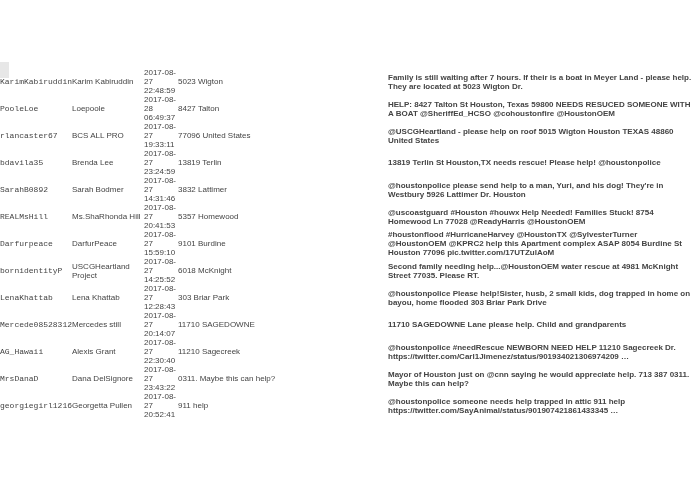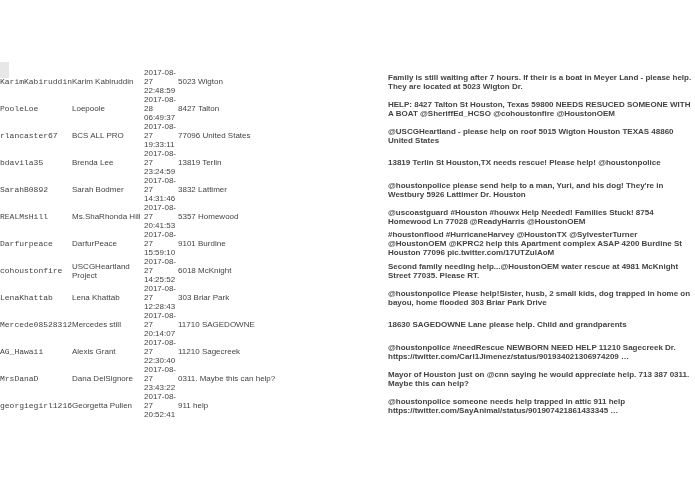--- a/index.html
+++ b/index.html
@@ -126,24 +126,24 @@
     <td class="cell-address">5357 Homewood</td>
     <td class="cell-message">@uscoastguard #Houston #houwx Help Needed! Families Stuck! 8754 Homewood Ln 77028 @ReadyHarris @HoustonOEM</td>
   </tr>
       <tr class="tweet-row">
     <td class="cell-username">Darfurpeace</td>
     <td class="cell-display-name">DarfurPeace</td>
     <td class="cell-timestamp">2017-08-
 27
 15:59:10</td>
     <td class="cell-address">9101 Burdine</td>
-    <td class="cell-message">#houstonflood #HurricaneHarvey @HoustonTX @SylvesterTurner @HoustonOEM @KPRC2 help this Apartment complex ASAP 4200 Burdine St Houston 77096 pic.twitter.com/17UTZulAoM</td>
+    <td class="cell-message">#houstonflood #HurricaneHarvey @HoustonTX @SylvesterTurner @HoustonOEM @KPRC2 help this Apartment complex ASAP 8054 Burdine St Houston 77096 pic.twitter.com/17UTZulAoM</td>
   </tr>
       <tr class="tweet-row">
-    <td class="cell-username">cohoustonfire</td>
+    <td class="cell-username">bornidentityP</td>
     <td class="cell-display-name">USCGHeartland Project</td>
     <td class="cell-timestamp">2017-08-
 27
 14:25:52</td>
     <td class="cell-address">6018 McKnight</td>
     <td class="cell-message">Second family needing help...@HoustonOEM water rescue at 4981 McKnight Street 77035. Please RT.</td>
   </tr>
       <tr class="tweet-row">
     <td class="cell-username">LenaKhattab</td>
     <td class="cell-display-name">Lena Khattab</td>
@@ -153,21 +153,21 @@
     <td class="cell-address">303 Briar Park</td>
     <td class="cell-message">@houstonpolice Please help!Sister, husb, 2 small kids, dog trapped in home on bayou, home flooded 303 Briar Park Drive</td>
   </tr>
       <tr class="tweet-row">
     <td class="cell-username">Mercede08528312</td>
     <td class="cell-display-name">Mercedes still</td>
     <td class="cell-timestamp">2017-08-
 27
 20:14:07</td>
     <td class="cell-address">11710 SAGEDOWNE</td>
-    <td class="cell-message">18630 SAGEDOWNE Lane please help. Child and grandparents</td>
+    <td class="cell-message">11710 SAGEDOWNE Lane please help. Child and grandparents</td>
   </tr>
       <tr class="tweet-row">
     <td class="cell-username">AG_Hawaii</td>
     <td class="cell-display-name">Alexis Grant</td>
     <td class="cell-timestamp">2017-08-
 27
 22:30:40</td>
     <td class="cell-address">11210 Sagecreek</td>
     <td class="cell-message">@houstonpolice #needRescue NEWBORN NEED HELP 11210 Sagecreek Dr. https://twitter.com/Carl1Jimenez/status/901934021306974209 …</td>
   </tr>

